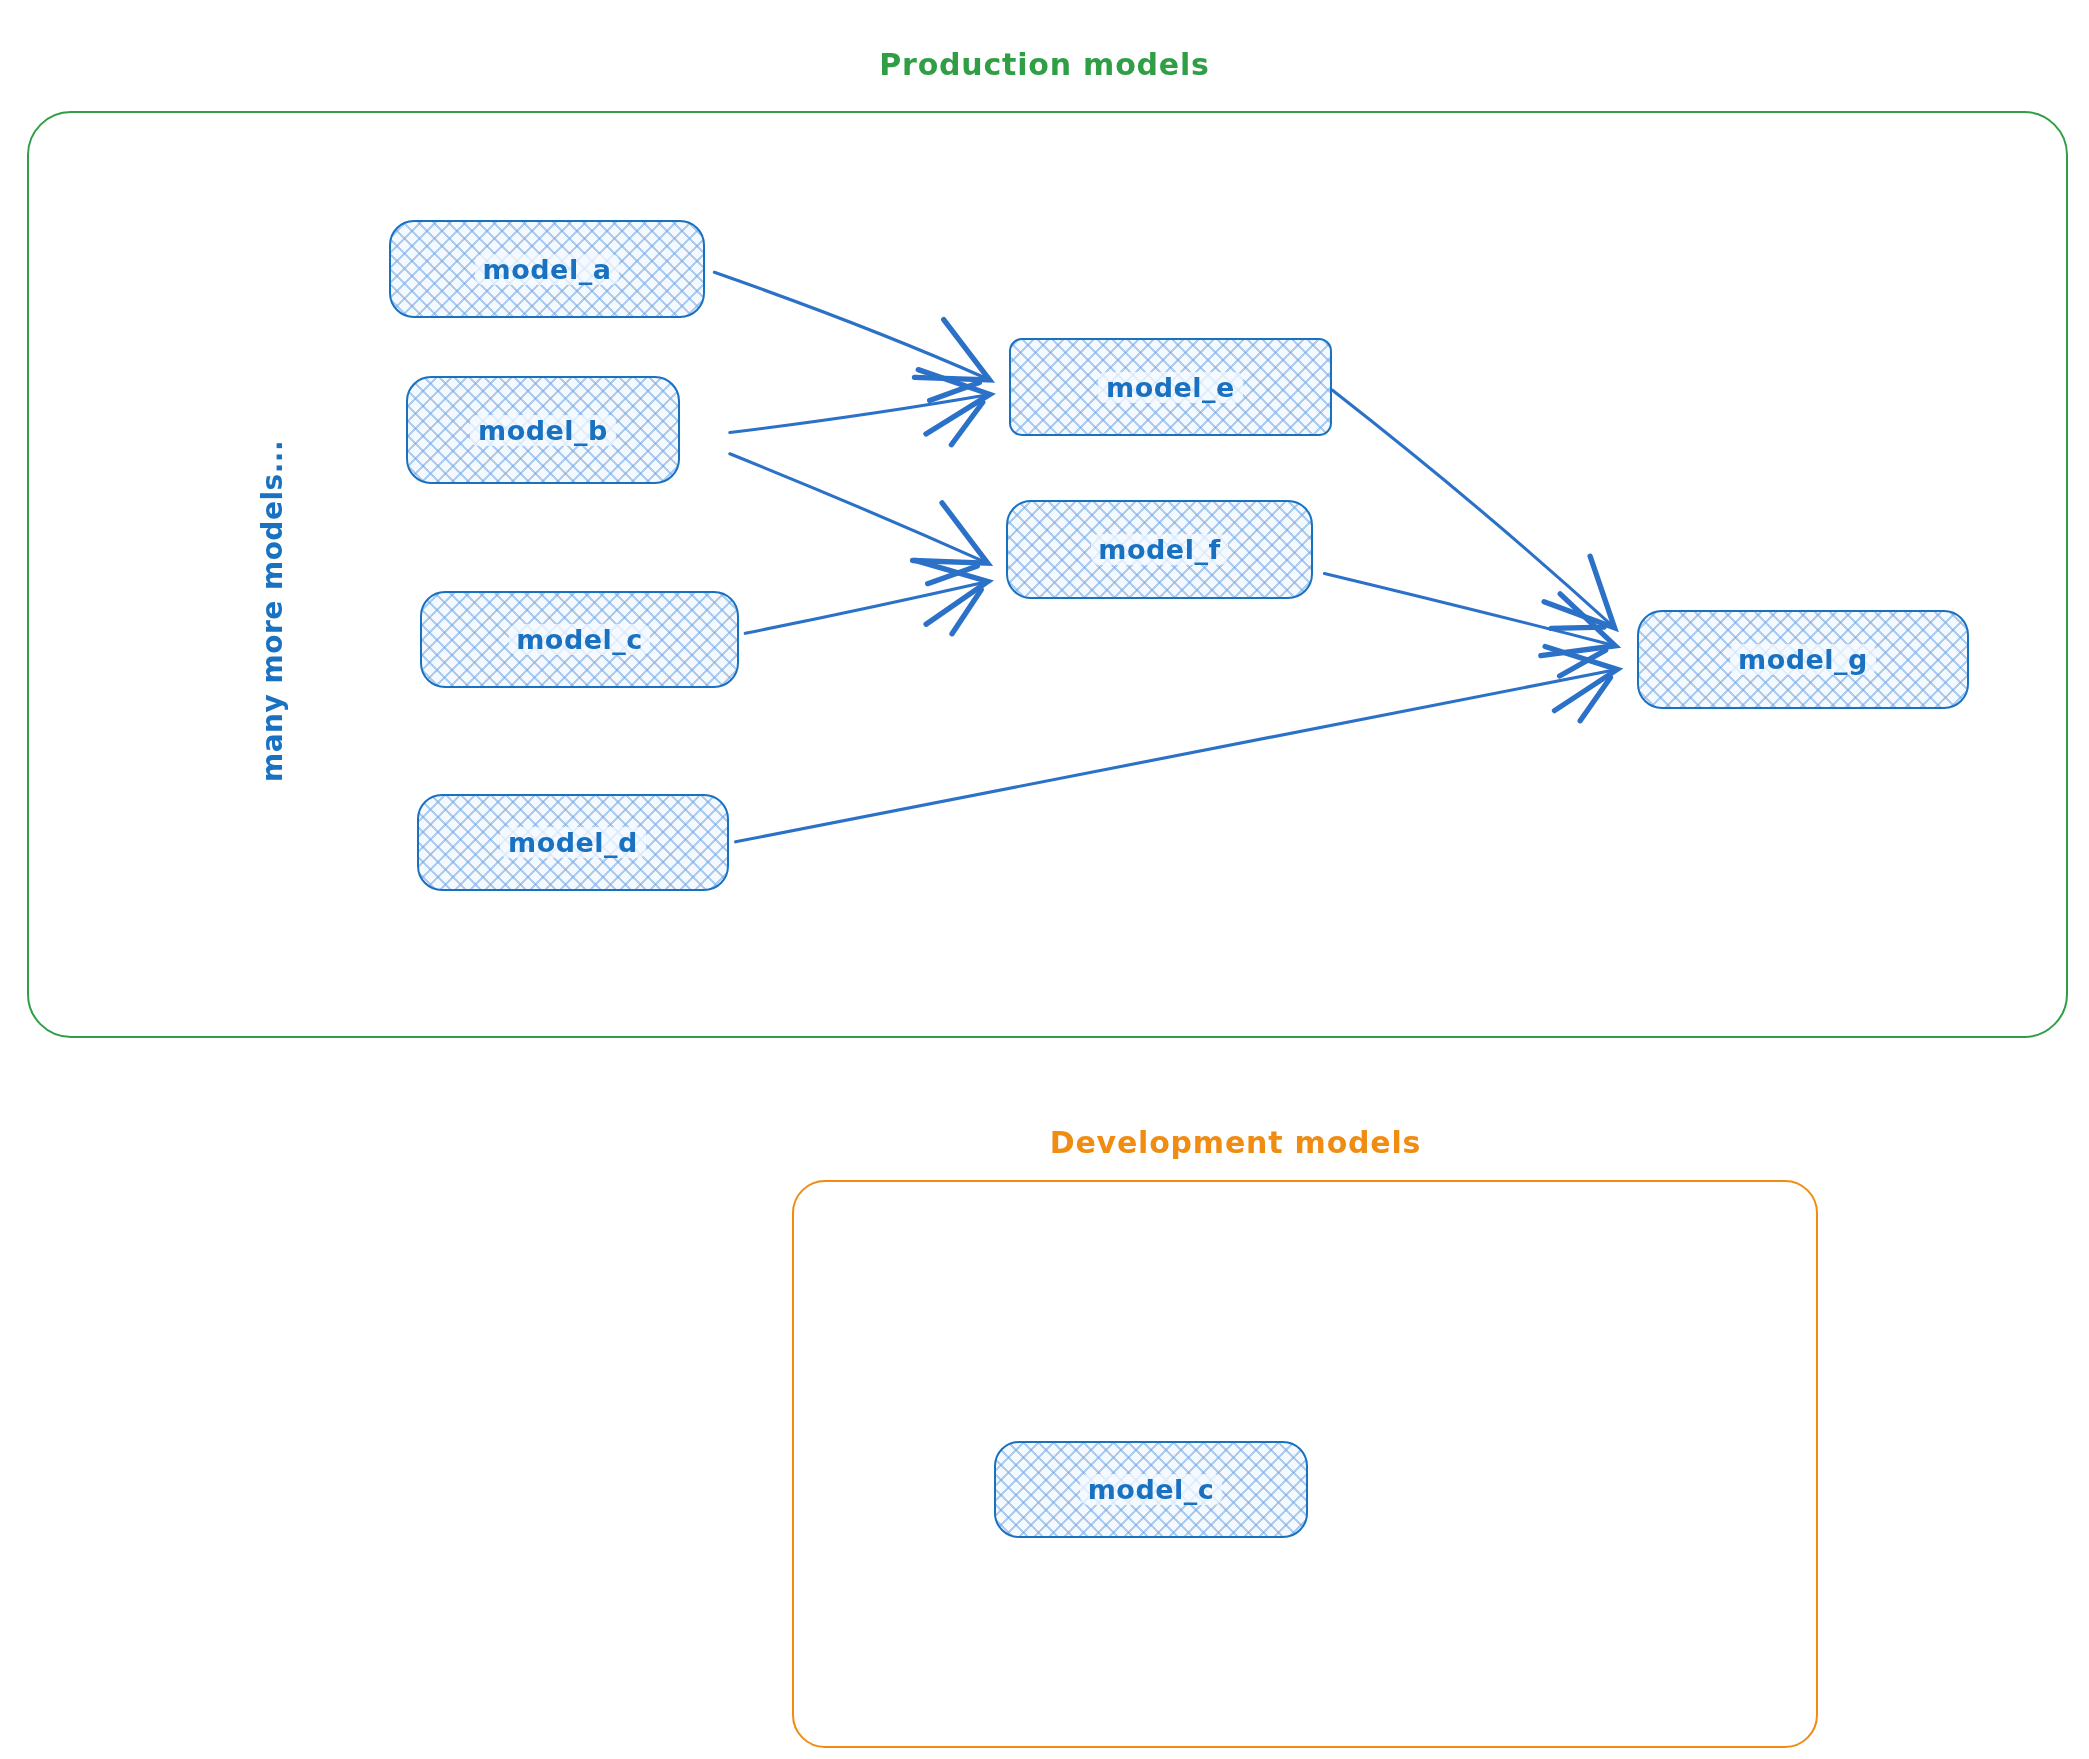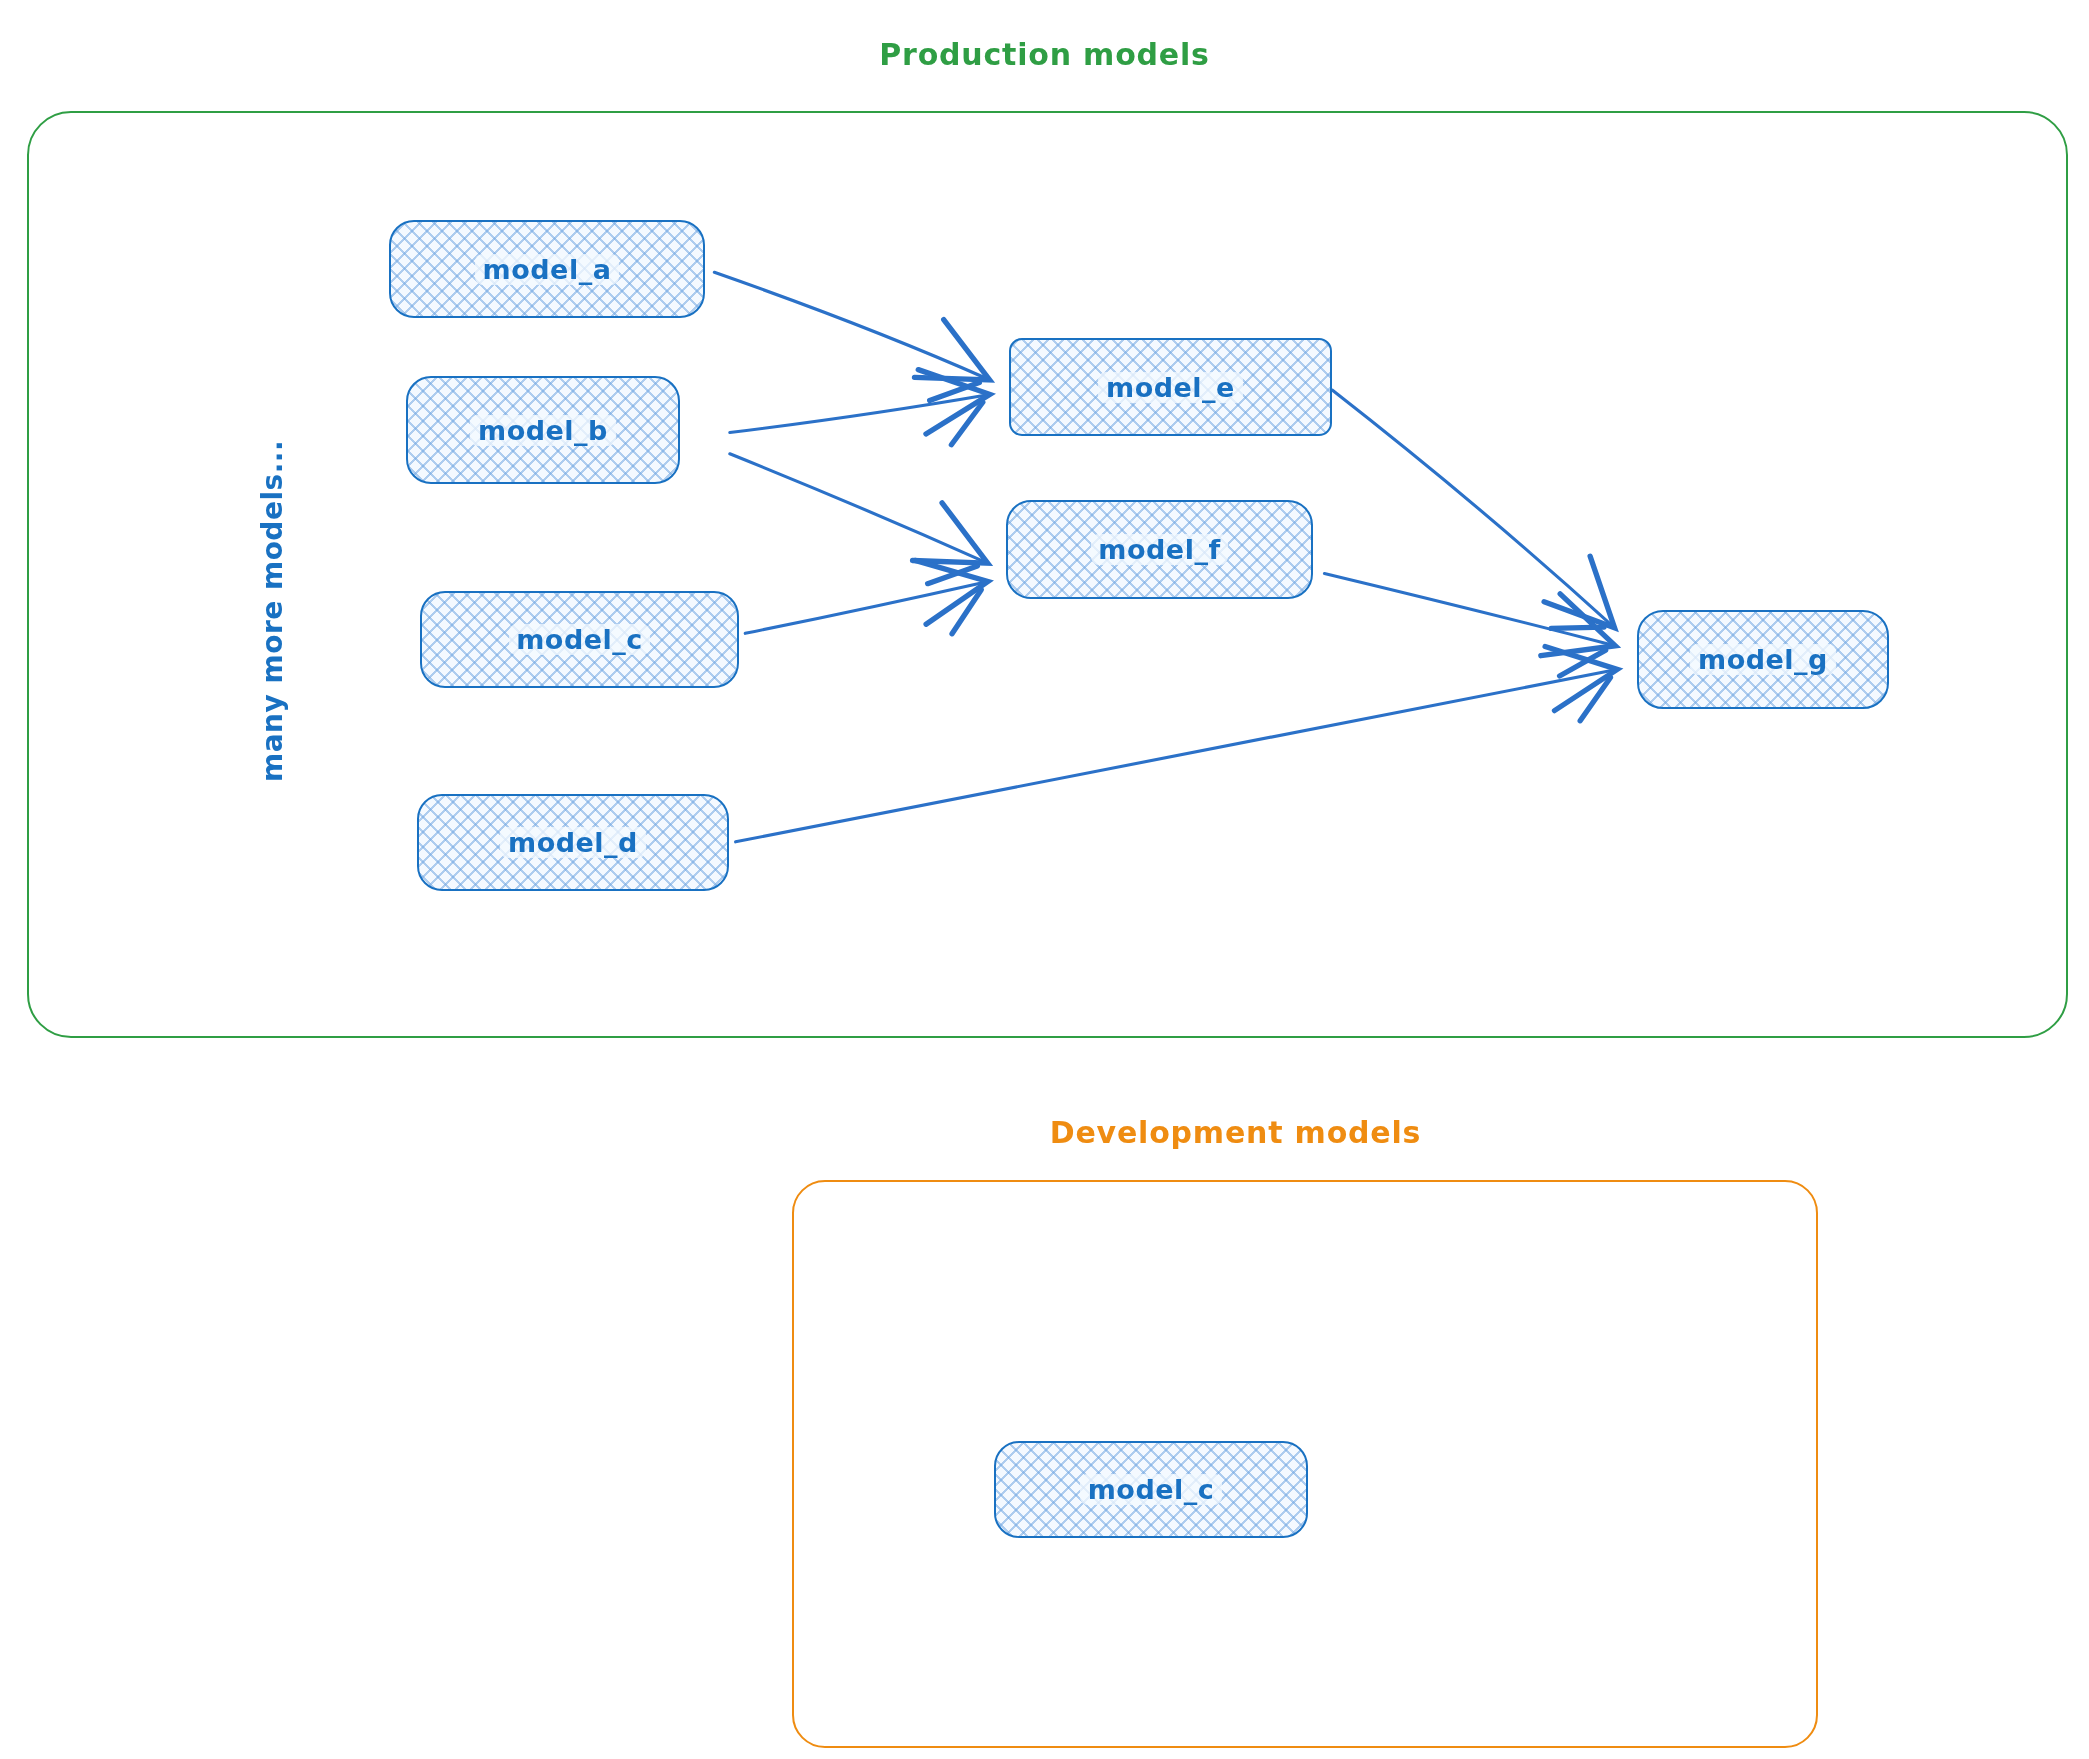--- a/index.html
+++ b/index.html
@@ -13,21 +13,21 @@
   }
   *{box-sizing:border-box;}
   html,body{margin:0;padding:0;background:#ffffff;}
   body{
     width:2089px;height:1759px;position:relative;overflow:hidden;
     font-family:"DejaVu Sans",sans-serif;
   }
   .canvas{position:absolute;inset:0;}
   .section-title{
     position:absolute;text-align:center;
-    font-size:30px;font-weight:600;letter-spacing:0.8px;white-space:nowrap;
+    font-size:30px;font-weight:600;letter-spacing:0.8px;white-space:nowrap;margin-top:10px;
   }
   .section-title.prod{left:0;width:2089px;top:37px;color:var(--production-border,#2f9e44);}
   .section-title.dev{left:1004px;width:463px;top:1115px;color:var(--development-border,#ef8c11);}
   .container{position:absolute;background:transparent;}
   .prod-box{
     left:27px;top:111px;width:2041px;height:927px;
     border:2.9px solid var(--production-border,#2f9e44);border-radius:44px;
   }
   .dev-box{
     left:792px;top:1180px;width:1026px;height:568px;
@@ -97,21 +97,21 @@
   </div>
   <div class="node" style="left:417px;top:794px;width:312px;height:97px;">
     <span>model_d</span>
   </div>
   <div class="node" style="left:1009px;top:338px;width:323px;height:98px;border-radius:13px;">
     <span>model_e</span>
   </div>
   <div class="node" style="left:1006px;top:500px;width:307px;height:99px;">
     <span>model_f</span>
   </div>
-  <div class="node" style="left:1637px;top:610px;width:252px;height:99px;border-radius:26px;">
+  <div class="node" style="left:1637px;top:610px;width:332px;height:99px;">
     <span>model_g</span>
   </div>
 
   <div class="section-title dev">Development models</div>
 
   <div class="container dev-box"></div>
 
   <div class="node" style="left:994px;top:1441px;width:314px;height:97px;">
     <span>model_c</span>
   </div>

